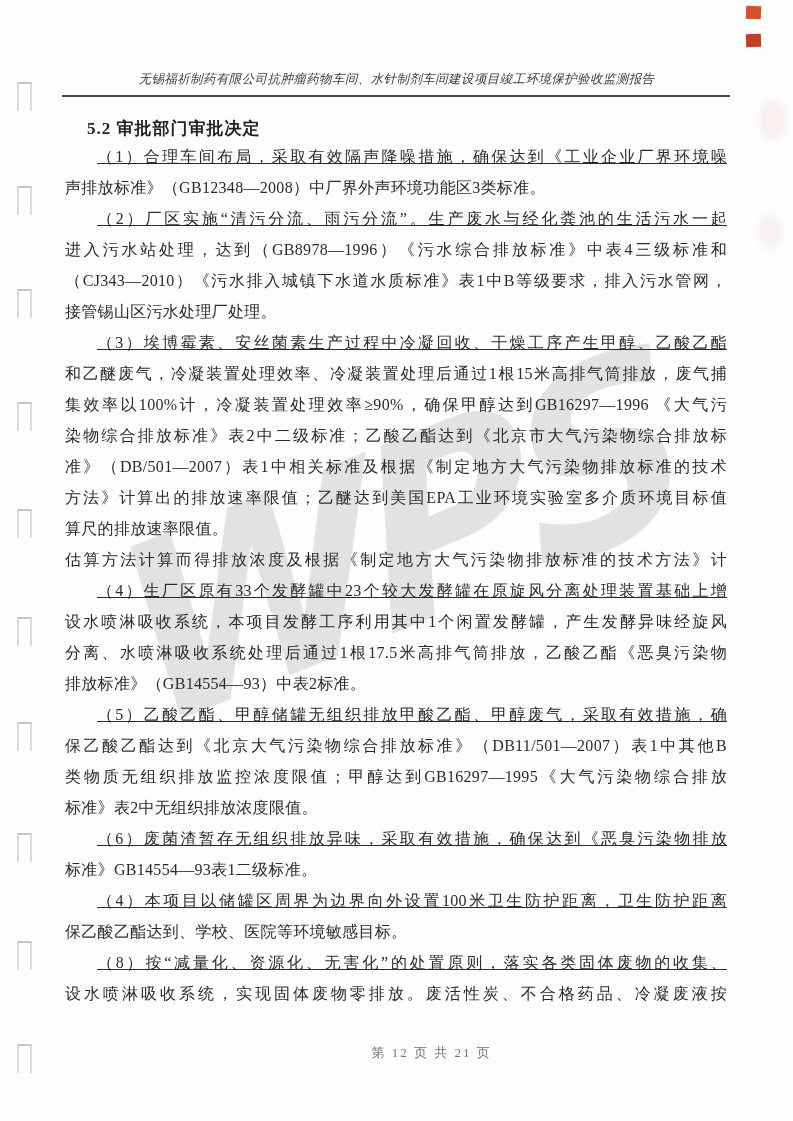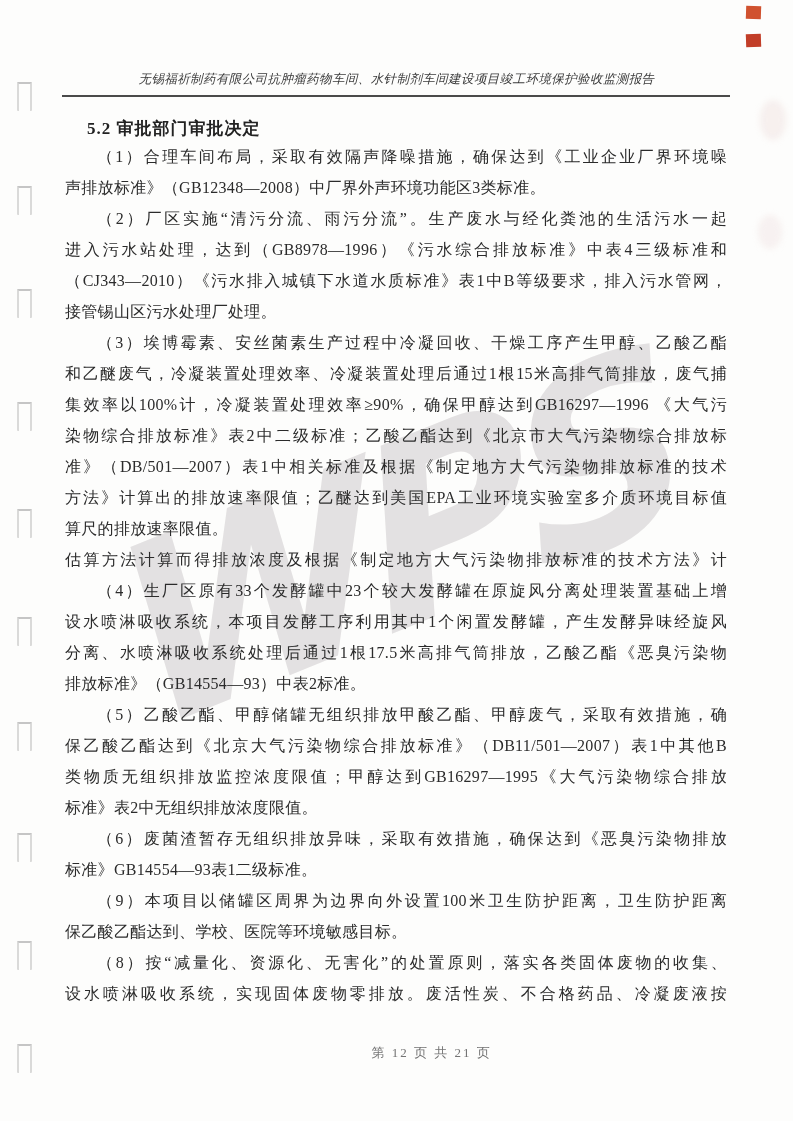--- a/index.html
+++ b/index.html
@@ -23,21 +23,21 @@
     font-weight:600;color:#222;z-index:2;letter-spacing:1px;
   }
   
   .body{
     position:absolute;top:141px;left:65px;width:662px;font-size:16px;
     line-height:31px;z-index:2;
   }
   .para{margin:0;}
   .line{display:block;text-align:justify;letter-spacing:.3px;color:#2b2b2b;}
   .line.fill{text-align-last:justify;}
-  .line.first{text-indent:2em;}
+  .line.first{text-indent:2em;text-decoration:underline;}
   
   .footer{
     position:absolute;top:1044px;left:0;width:100%;text-align:center;
     font-size:13px;color:#737373;letter-spacing:2px;z-index:2;padding-left:35px;
   }
   
   .watermark{
     position:absolute;top:330px;left:10px;width:780px;height:420px;
     font-family:"DejaVu Sans","Liberation Sans",sans-serif;
     font-size:245px;font-weight:bold;font-style:italic;
@@ -122,21 +122,21 @@
       <span class="line first fill">（5）乙酸乙酯、甲醇储罐无组织排放甲酸乙酯、甲醇废气，采取有效措施，确</span>
       <span class="line fill">保乙酸乙酯达到《北京大气污染物综合排放标准》（DB11/501—2007）表1中其他B</span>
       <span class="line fill">类物质无组织排放监控浓度限值；甲醇达到GB16297—1995《大气污染物综合排放</span>
       <span class="line">标准》表2中无组织排放浓度限值。</span>
     </p>
     <p class="para">
       <span class="line first fill">（6）废菌渣暂存无组织排放异味，采取有效措施，确保达到《恶臭污染物排放</span>
       <span class="line">标准》GB14554—93表1二级标准。</span>
     </p>
     <p class="para">
-      <span class="line first fill">（9）本项目以储罐区周界为边界向外设置100米卫生防护距离，卫生防护距离</span>
+      <span class="line first fill">（4）本项目以储罐区周界为边界向外设置100米卫生防护距离，卫生防护距离</span>
       <span class="line">保乙酸乙酯达到、学校、医院等环境敏感目标。</span>
     </p>
     <p class="para">
       <span class="line first fill">（8）按“减量化、资源化、无害化”的处置原则，落实各类固体废物的收集、</span>
       <span class="line fill">设水喷淋吸收系统，实现固体废物零排放。废活性炭、不合格药品、冷凝废液按</span>
     </p>
   </div>
 
   <div class="footer">第 12 页 共 21 页</div>
 

